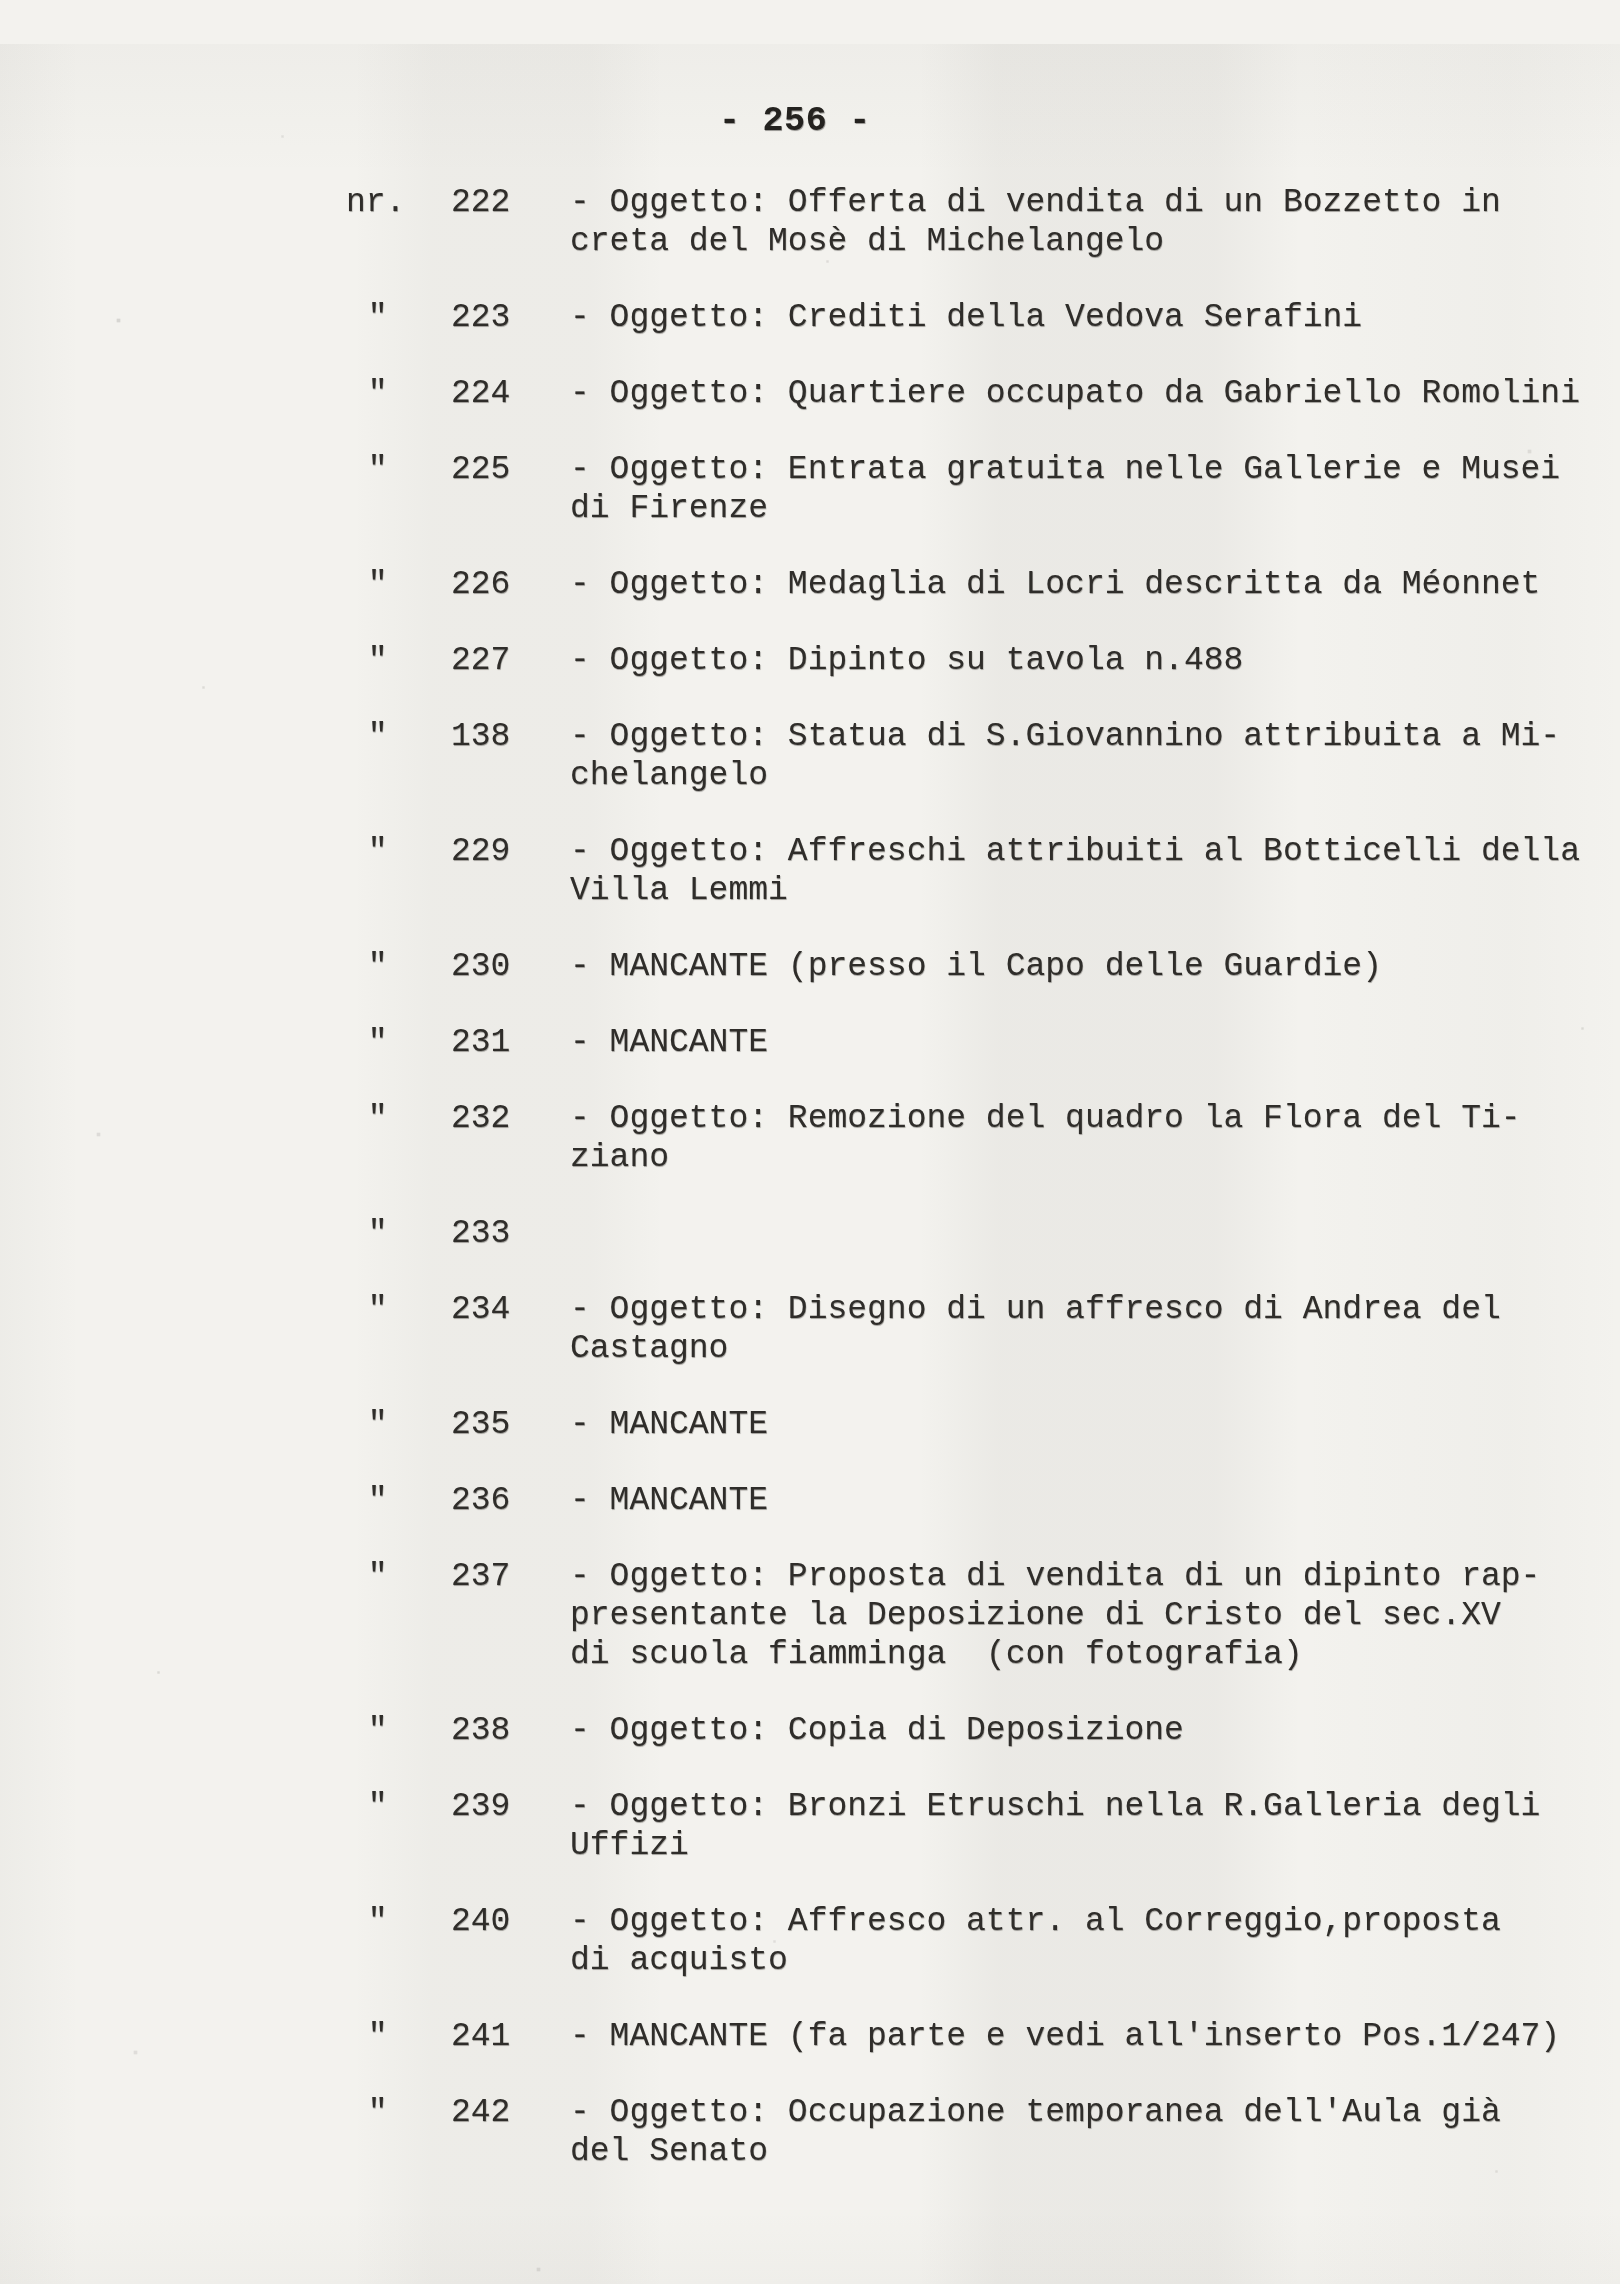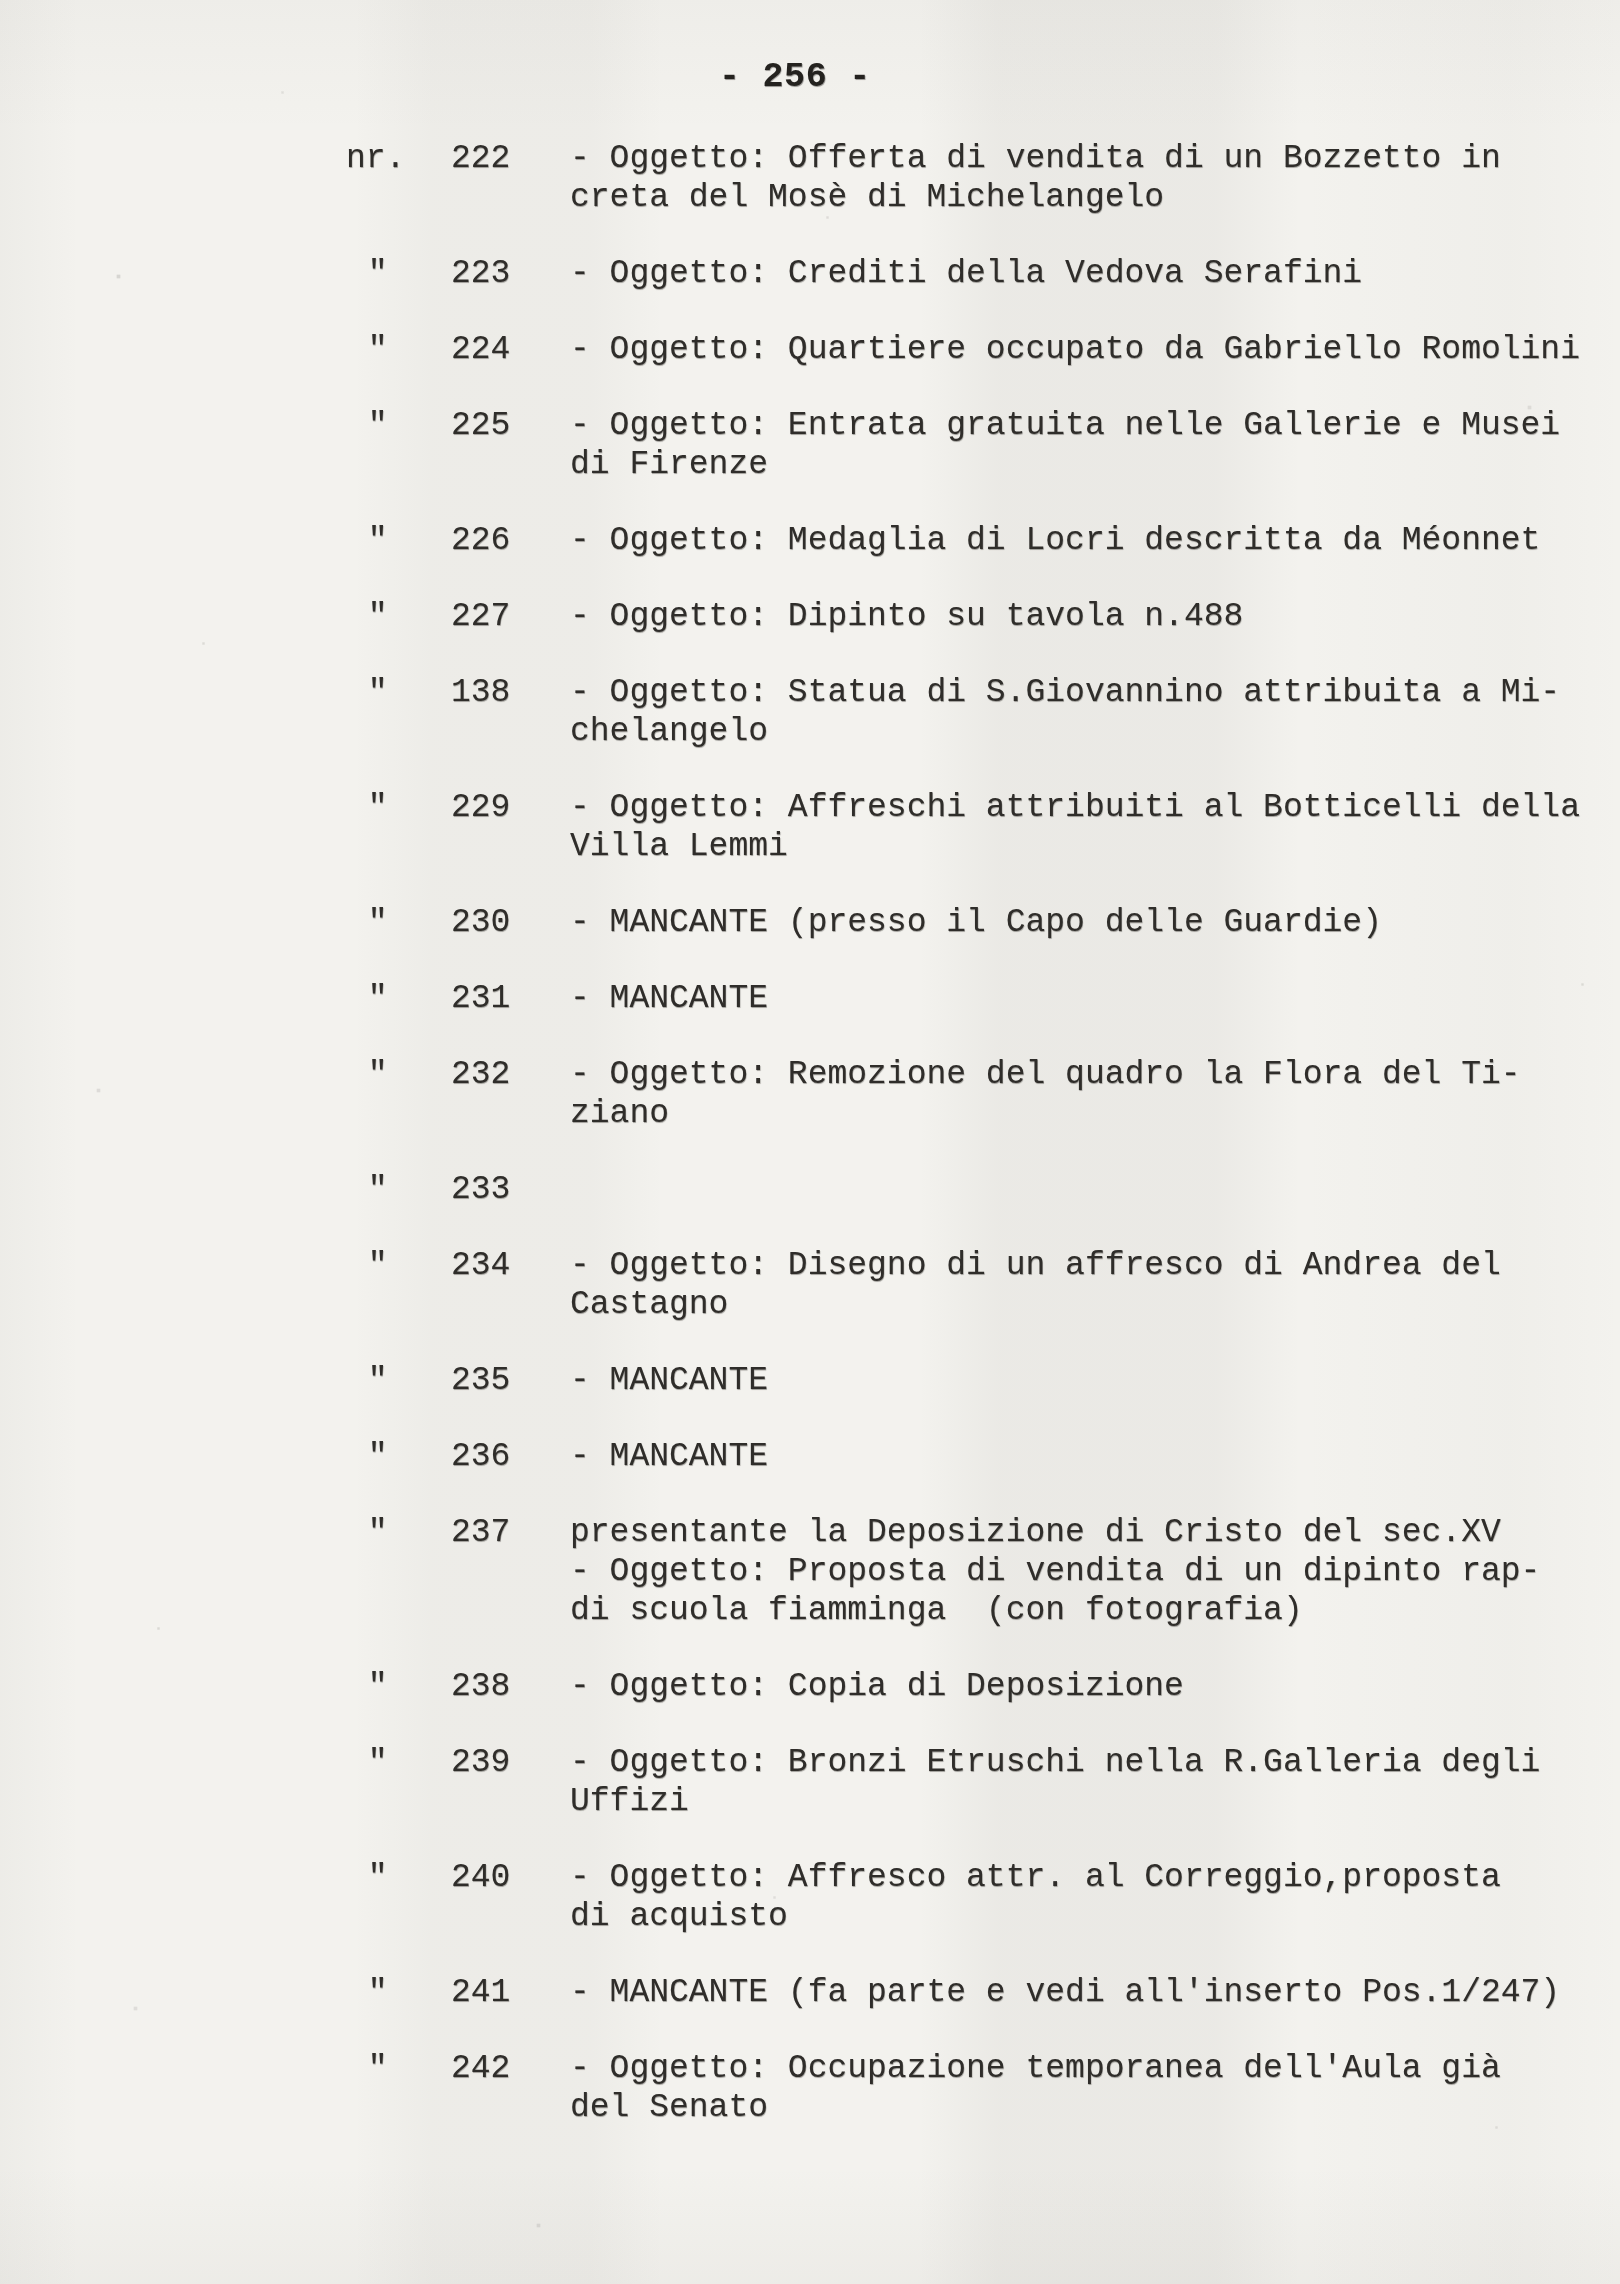--- a/index.html
+++ b/index.html
@@ -31,20 +31,21 @@
         rgba(125,122,115,0.07) 998px,
         rgba(125,122,115,0.07) 1214px,
         rgba(125,122,115,0.00) 1300px,
         rgba(125,122,115,0.03) 1510px,
         rgba(125,122,115,0.00) 1620px),
       linear-gradient(180deg,
         rgba(120,118,110,0.04) 0px,
         rgba(120,118,110,0.00) 131px,
         rgba(120,118,110,0.00) 2166px,
         rgba(120,118,110,0.05) 2284px);
+    margin-top: 44px;
   }
   
   .specks {
     position: absolute;
     top: 0; left: 0;
     width: 1.3px; height: 1.3px;
     background: transparent;
     box-shadow:
       118px 276px 0 1.3px rgba(90,88,82,0.18),
       203px 643px 0 0.7px rgba(90,88,82,0.15),
@@ -238,22 +239,22 @@
     <span class="number">236</span>
     <span class="text">
           <div class="line">- MANCANTE</div>
         </span>
   </div>
 
   <div class="entry">
     <span class="prefix ditto">"</span>
     <span class="number">237</span>
     <span class="text">
+          <div class="line">- Oggetto: Proposta di vendita di un dipinto rap-</div>
           <div class="line">presentante la Deposizione di Cristo del sec.XV</div>
-          <div class="line">- Oggetto: Proposta di vendita di un dipinto rap-</div>
           <div class="line">di scuola fiamminga  (con fotografia)</div>
         </span>
   </div>
 
   <div class="entry">
     <span class="prefix ditto">"</span>
     <span class="number">238</span>
     <span class="text">
           <div class="line">- Oggetto: Copia di Deposizione</div>
         </span>

